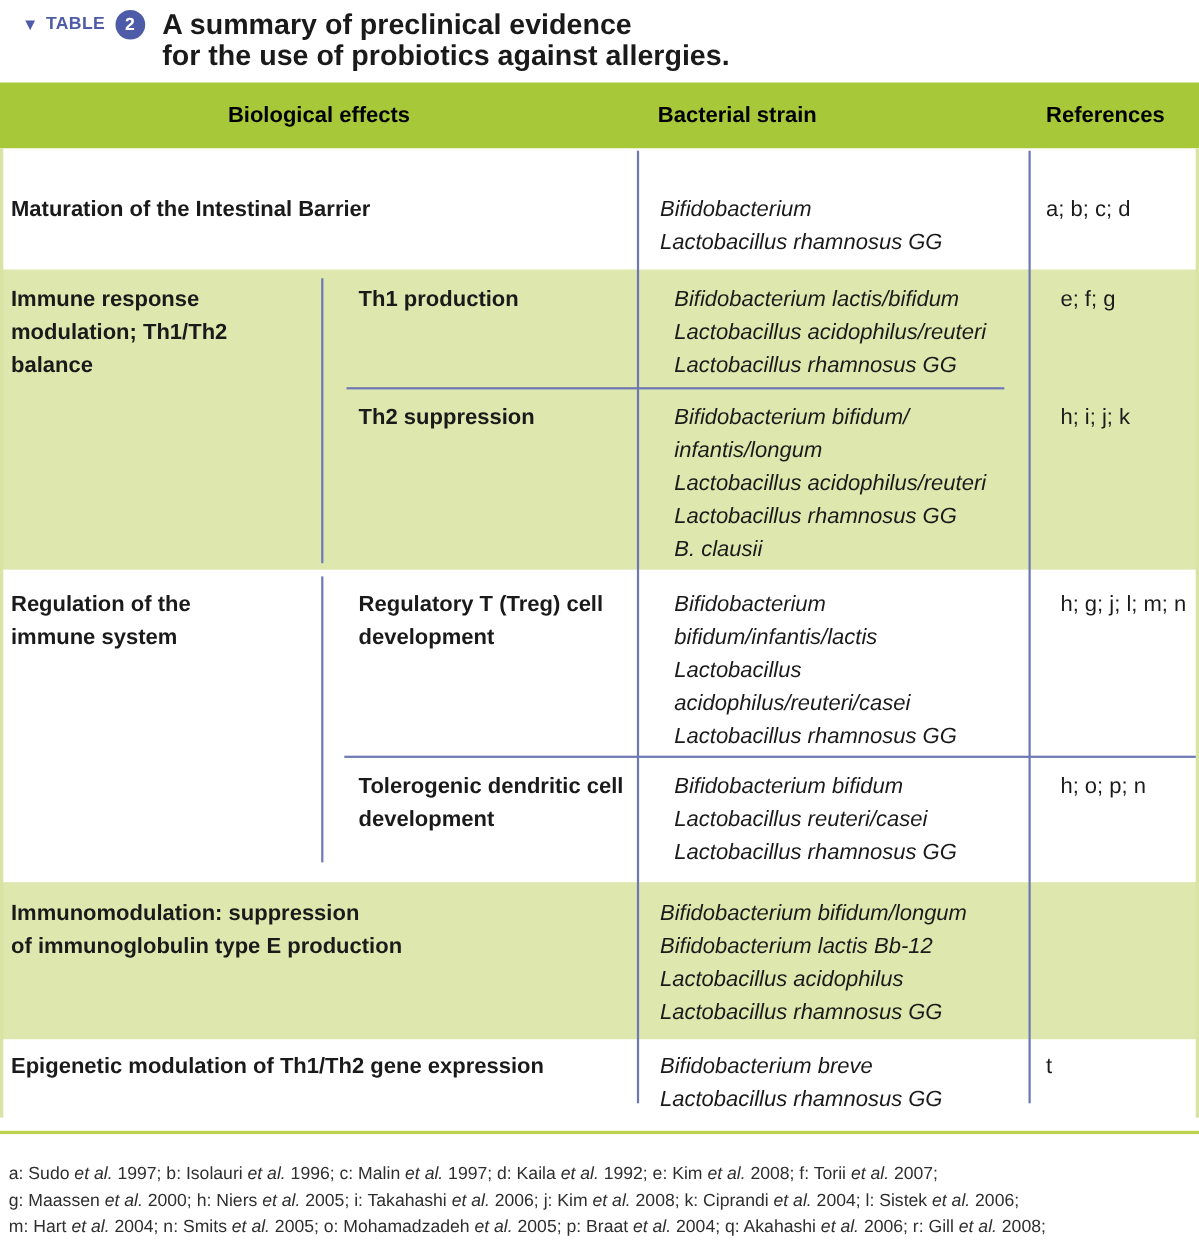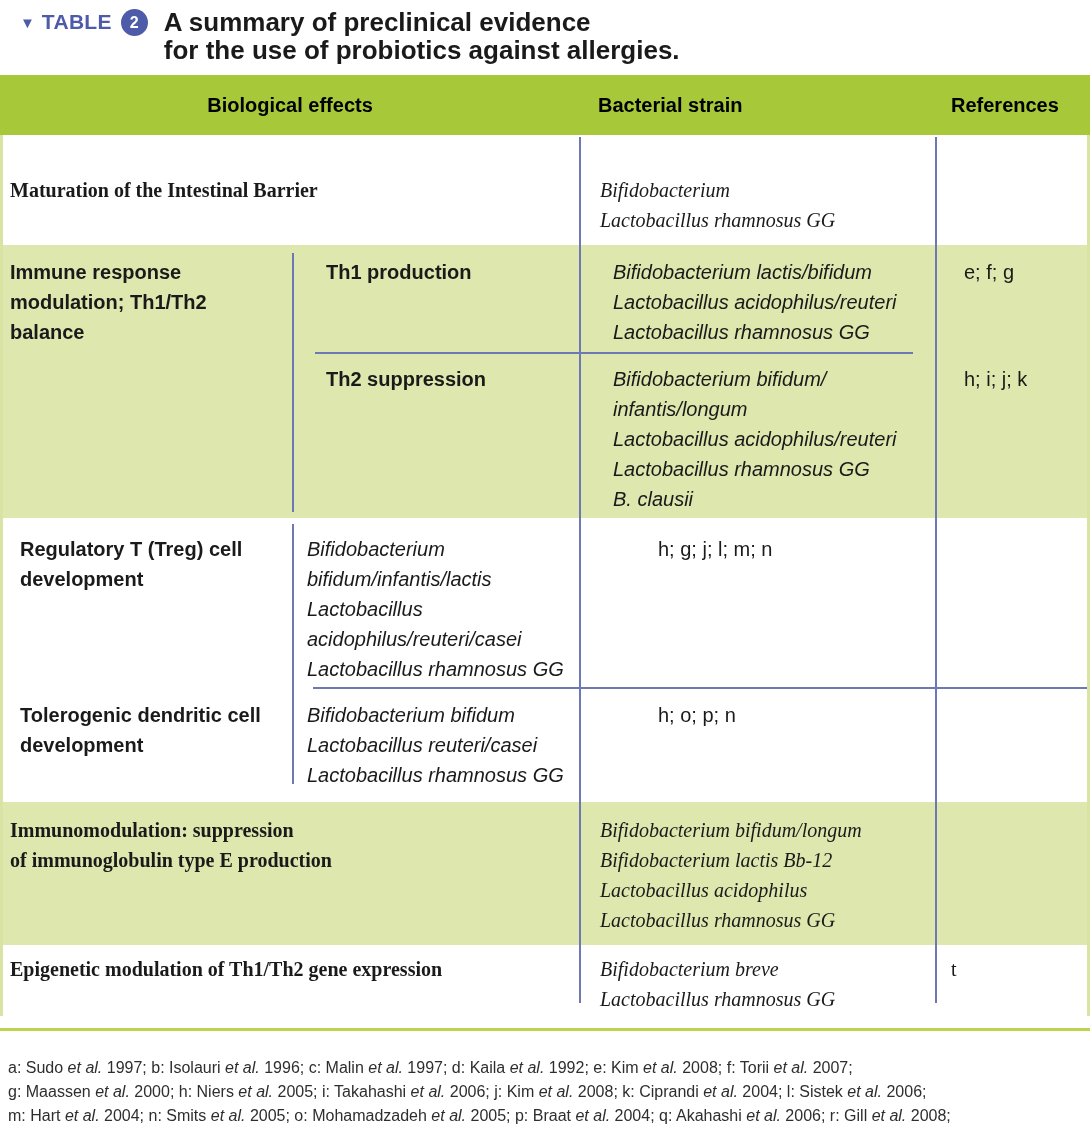--- a/index.html
+++ b/index.html
@@ -16,38 +16,38 @@
   html,body { background:#ffffff; }
   body {
     width:1090px; height:1132px; overflow:hidden;
     font-family:"Liberation Sans","DejaVu Sans",sans-serif;
     color:var(--text);
   }
 
   
   .title-bar { height:75px; display:flex; align-items:flex-start; padding:8px 0 0 20px; }
   .tri { color:var(--accent-blue); font-size:15px; line-height:15px; margin-top:7px; }
-  .tlabel { color:var(--accent-blue); font-size:21px; font-weight:bold; line-height:27px; margin-left:7px; letter-spacing:0.3px; }
+  .tlabel { color:var(--accent-blue); font-size:16px; font-weight:bold; line-height:27px; margin-left:7px; letter-spacing:0.3px; }
   .tnum {
     width:27px; height:27px; border-radius:50%; background:var(--accent-blue);
     color:#fff; font-size:16px; font-weight:bold;
     display:flex; align-items:center; justify-content:center;
     margin-left:9px; margin-top:1px; flex:0 0 auto;
   }
   .caption { margin-left:16px; font-size:26px; font-weight:bold; line-height:28px; white-space:pre-line; }
 
   
   .tablewrap { position:relative; width:1090px; }
   .thead { height:60px; background:var(--header-green); display:grid; grid-template-columns:580px 356px 154px; }
   .th { display:flex; align-items:center; color:#000000; font-size:20px; font-weight:bold; }
   .th.c { justify-content:center; }
   .th.l1 { padding-left:18px; }
   .th.l2 { padding-left:15px; }
 
-  .grid-a { display:grid; grid-template-columns:580px 356px 154px;font-family:Liberation Serif, serif; }
+  .grid-a { display:grid; grid-template-columns:580px 356px 154px; }
   .grid-b { display:grid; grid-template-columns:293px 797px;gap:13px; }
   .grid-c { display:grid; grid-template-columns:287px 356px 154px; }
 
   .bg-white { background:#ffffff; }
   .bg-green { background:var(--row-green); }
 
   .r1 { height:110px; --pt:40px; }
   .r2a { height:108px; --pt:12px; }
   .r2b { height:165px; --pt:11px; }
   .r3a { height:170px; --pt:16px; }
@@ -93,20 +93,21 @@
   <div class="thead">
     <div class="th c">Biological effects</div>
     <div class="th l1">Bacterial strain</div>
     <div class="th l2">References</div>
   </div>
 
   <div class="grid-a bg-white r1">
     <div class="cell effect">Maturation of the Intestinal Barrier</div>
     <div class="cell strains">Bifidobacterium
 Lactobacillus rhamnosus GG</div>
+    <div class="cell refs">a; b; c; d</div>
   </div>
 
   <div class="grid-b bg-green">
     <div class="cell effect r2a">Immune response
 modulation; Th1/Th2
 balance</div>
     <div>
       <div class="grid-c r2a">
         <div class="cell sublabel">Th1 production</div>
         <div class="cell strains">Bifidobacterium lactis/bifidum
@@ -120,20 +121,22 @@
 infantis/longum
 Lactobacillus acidophilus/reuteri
 Lactobacillus rhamnosus GG
 B. clausii</div>
         <div class="cell refs">h; i; j; k</div>
       </div>
     </div>
   </div>
 
   <div class="grid-b bg-white">
+    <div class="cell effect r3a">Regulation of the
+immune system</div>
     <div>
       <div class="grid-c r3a">
         <div class="cell sublabel">Regulatory T (Treg) cell
 development</div>
         <div class="cell strains">Bifidobacterium
 bifidum/infantis/lactis
 Lactobacillus
 acidophilus/reuteri/casei
 Lactobacillus rhamnosus GG</div>
         <div class="cell refs">h; g; j; l; m; n</div>

